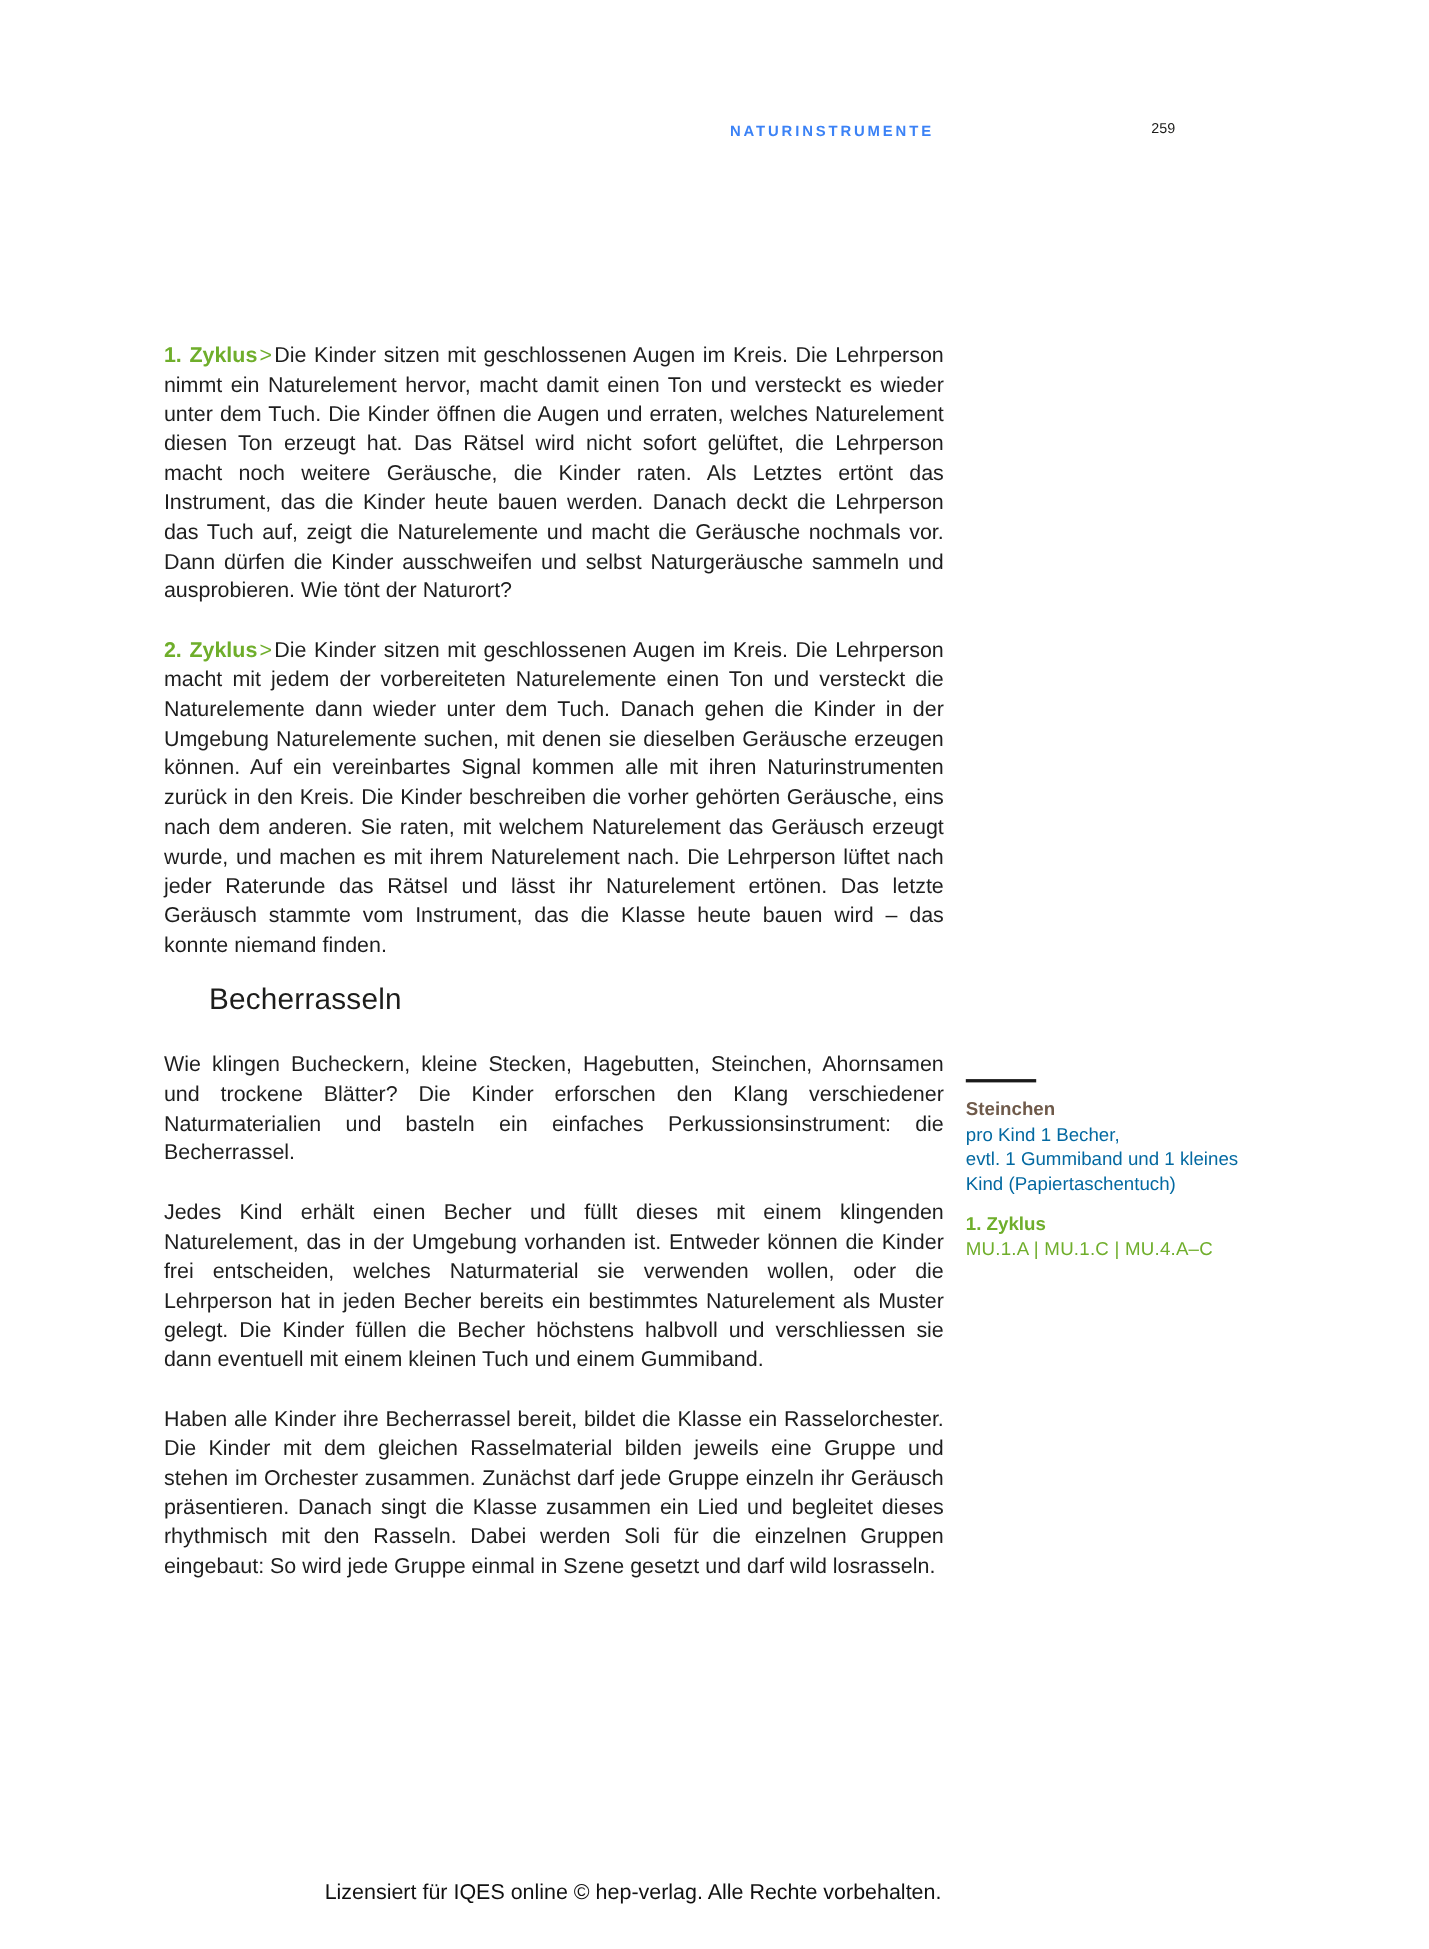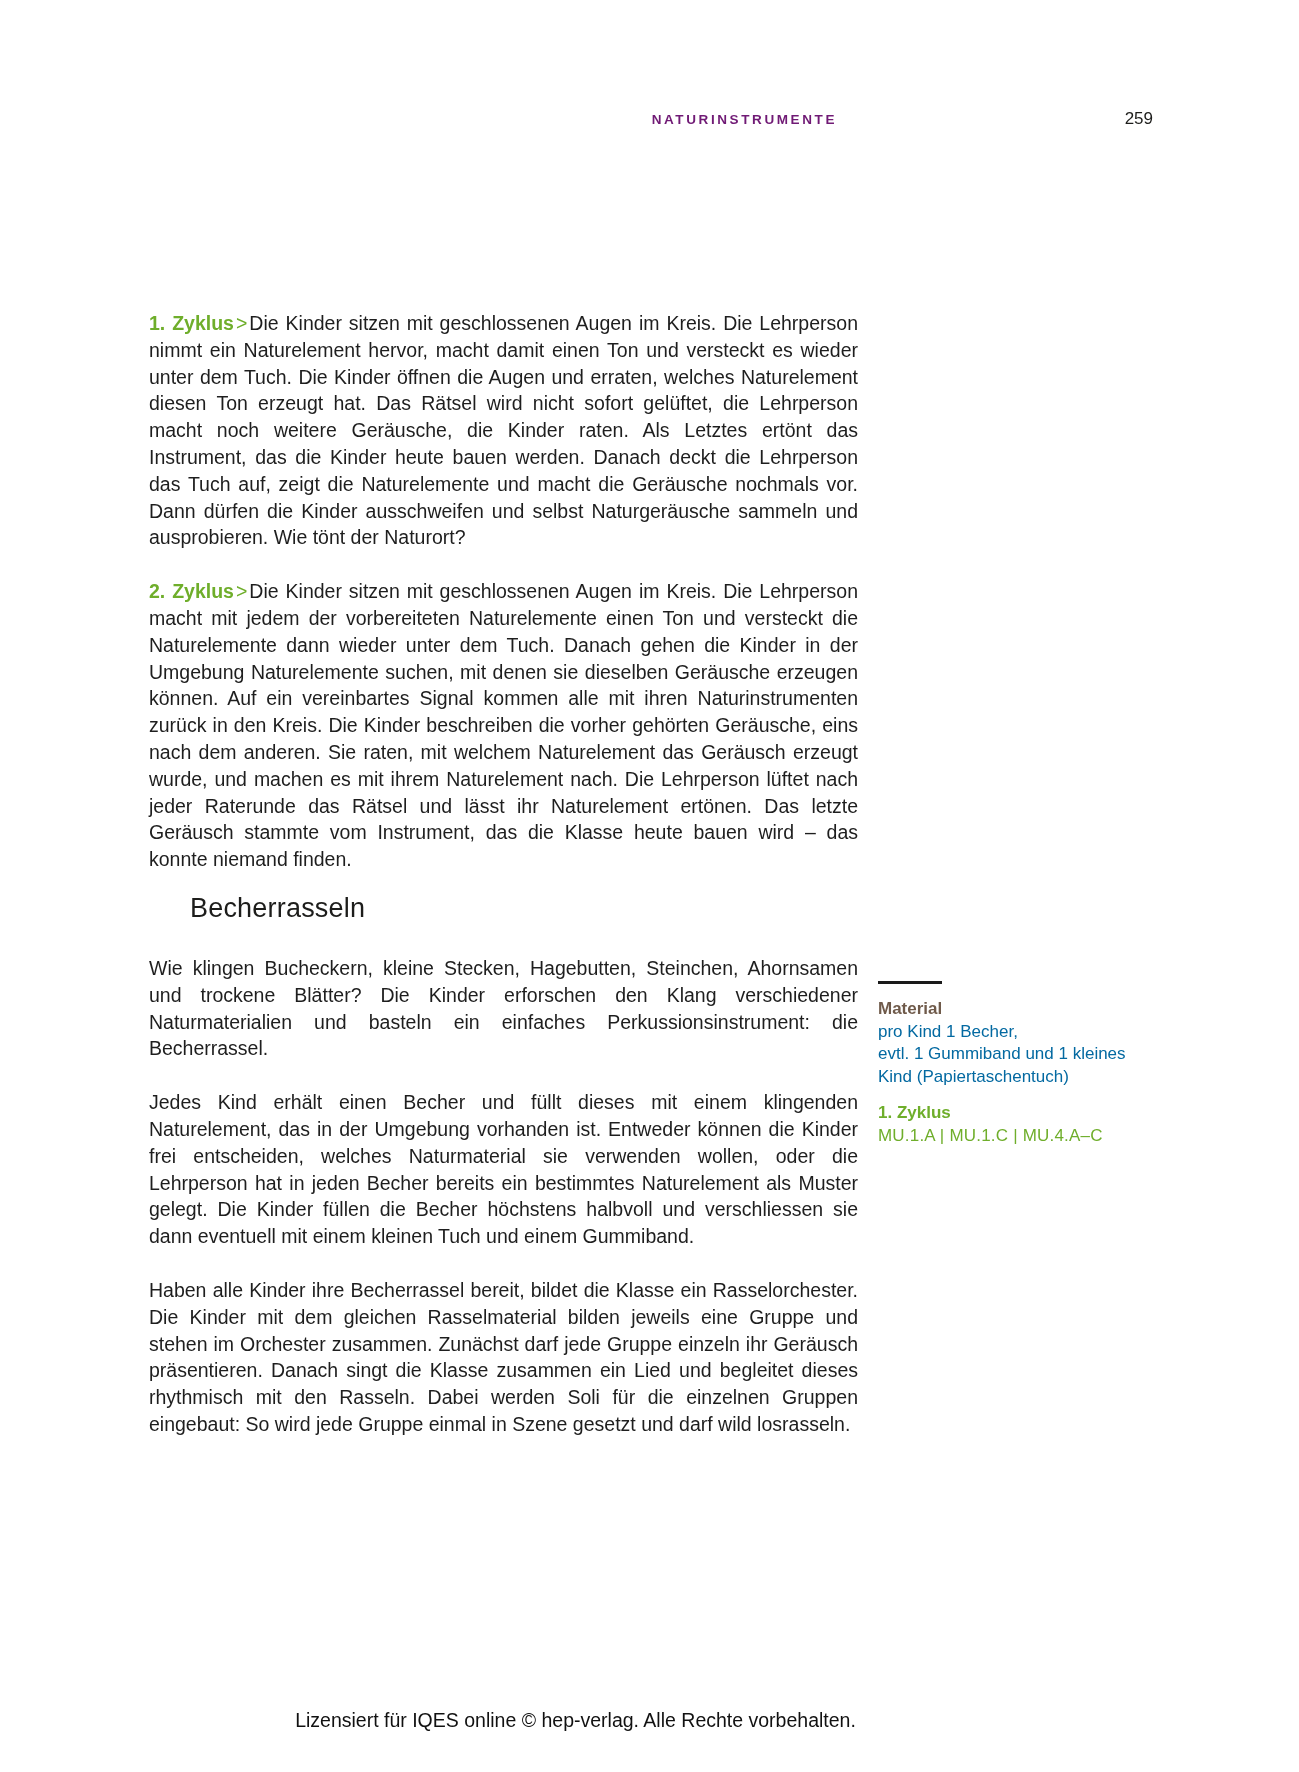--- a/index.html
+++ b/index.html
@@ -14,36 +14,36 @@
     background: #ffffff;
     font-family: "Liberation Sans", sans-serif;
     color: #1e1e1e;
     overflow: hidden;
   }
 
   
   .running-title {
     position: absolute;
     top: 113px;
-    left: 137px;
+    left: 149px;
     width: 700px;
     text-align: right;
     font-size: 13.5px;
     font-weight: 700;
     letter-spacing: 2.6px;
-    color: #701a75;
+    color: #3b82f6;
     line-height: 1;
   }
   .page-number {
     position: absolute;
     top: 110px;
-    left: 878px;
+    left: 920px;
     width: 275px;
-    text-align: right;
-    font-size: 17px;
+    text-align: center;
+    font-size: 13px;
     font-weight: 400;
     color: #1d1d1b;
     line-height: 1;
   }
 
   
   .main-col {
     position: absolute;
     top: 310px;
     left: 149px;
@@ -146,21 +146,21 @@
     <p class="para-gap">Jedes Kind erhält einen Becher und füllt dieses mit einem klingenden Naturelement, das in der Umgebung vorhanden ist. Entweder können die Kinder frei entscheiden, welches Naturmaterial sie verwenden wollen, oder die Lehrperson hat in jeden Becher bereits ein bestimmtes Naturelement als Muster gelegt. Die Kinder füllen die Becher höchstens halbvoll und verschliessen sie dann eventuell mit einem kleinen Tuch und einem Gummiband.</p>
 
     <p class="para-gap">Haben alle Kinder ihre Becherrassel bereit, bildet die Klasse ein Rasselorchester. Die Kinder mit dem gleichen Rasselmaterial bilden jeweils eine Gruppe und stehen im Orchester zusammen. Zunächst darf jede Gruppe einzeln ihr Geräusch präsentieren. Danach singt die Klasse zusammen ein Lied und begleitet dieses rhythmisch mit den Rasseln. Dabei werden Soli für die einzelnen Gruppen eingebaut: So wird jede Gruppe einmal in Szene gesetzt und darf wild losrasseln.</p>
 
   </div>
 
   <div class="sidebar">
 
     <div class="sidebar-rule"></div>
 
-    <div class="material-title">Material</div>
+    <div class="material-title">Steinchen</div>
 
     <div class="material-line">pro Kind 1 Becher,</div>
     <div class="material-line">evtl. 1 Gummiband und 1 kleines</div>
     <div class="material-line">Kind (Papiertaschentuch)</div>
 
     <div class="sidebar-cycle">
       <div class="sidebar-cycle-title">1. Zyklus</div>
       <div class="competency-codes">MU.1.A | MU.1.C | MU.4.A–C</div>
     </div>
 

